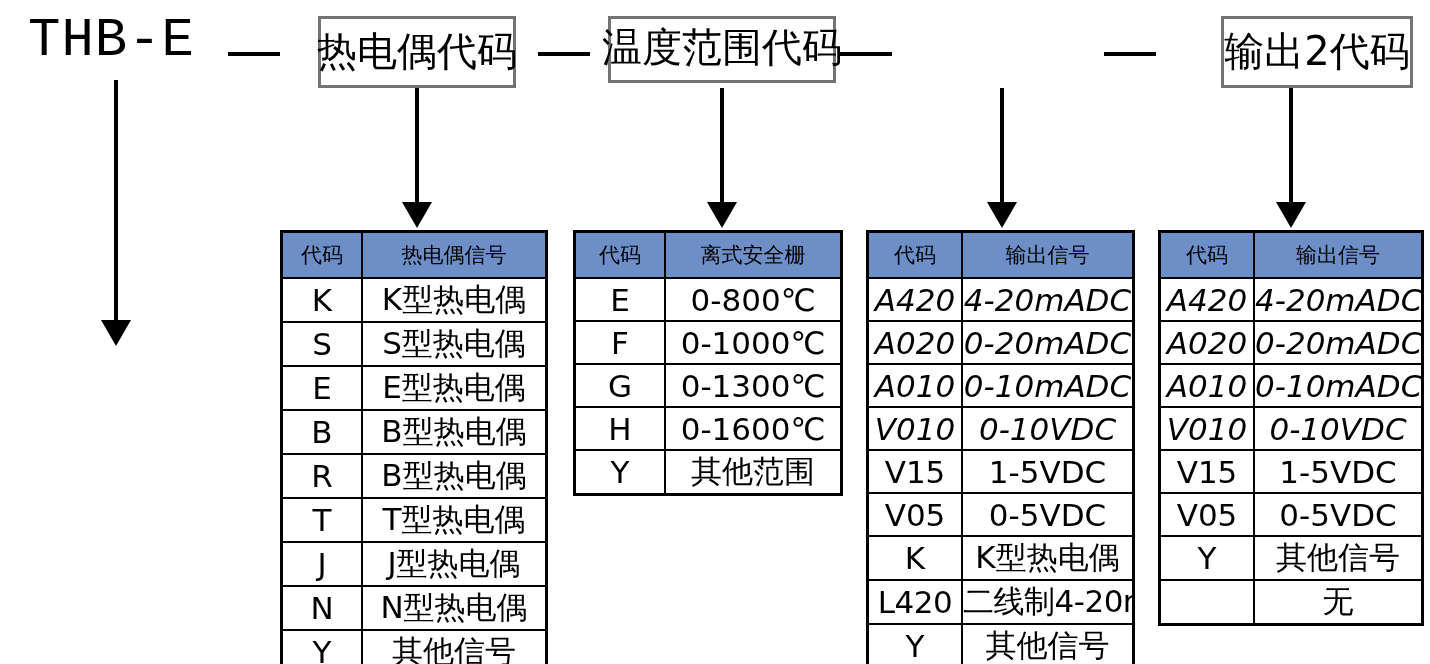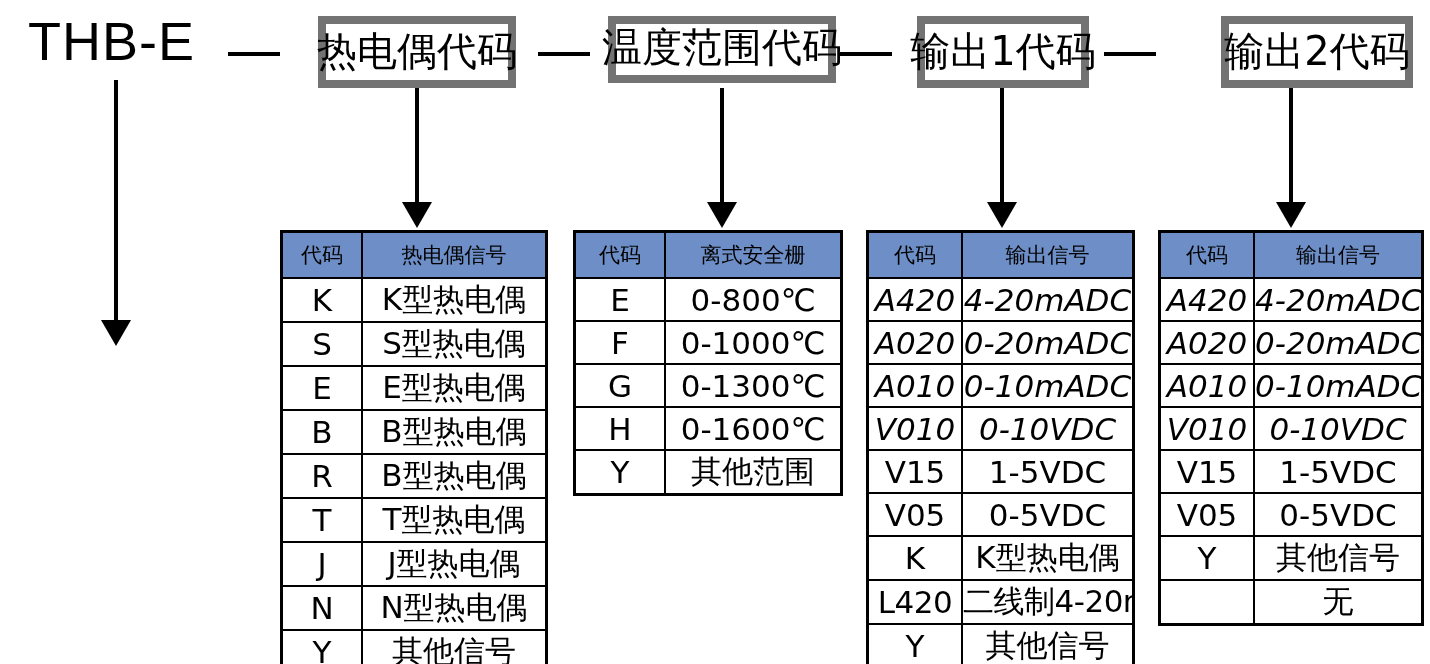--- a/index.html
+++ b/index.html
@@ -21,25 +21,25 @@
 
   
   .model-name {
     position: absolute;
     left: 28px;
     top: 14px;
     font-size: 54px;
     line-height: 1;
     letter-spacing: 1px;
     white-space: nowrap;
-    font-family: Liberation Sans, sans-serif;
+    font-family: Liberation Mono, monospace;
   }
   .seg-box {
     position: absolute;
-    border: 8px solid #737373;
+    border: 3px solid #737373;
     background: #ffffff;
     box-sizing: border-box;
     display: flex;
     align-items: center;
     justify-content: center;
     font-size: 40px;
     line-height: 1;
     white-space: nowrap;
     padding-bottom: 3px;
   }
@@ -114,21 +114,20 @@
 
   <div class="model-name">THB-E</div>
 
   <div class="dash" style="left:228px; top:52px; width:52px;"></div>
   <div class="seg-box" style="left:318px; top:16px; width:198px; height:72px;">热电偶代码</div>
 
   <div class="dash" style="left:538px; top:52px; width:52px;"></div>
   <div class="seg-box" style="left:608px; top:16px; width:228px; height:67px;font-family:Liberation Serif, serif;">温度范围代码</div>
 
   <div class="dash" style="left:840px; top:52px; width:52px;"></div>
-  <div class="seg-box" style="left:917px; top:16px; width:172px; height:72px;">输出1代码</div>
 
   <div class="dash" style="left:1104px; top:52px; width:52px;"></div>
   <div class="seg-box" style="left:1195px; top:16px; width:192px; height:72px;margin-left:26px;">输出2代码</div>
 
   <div class="vline" style="left:114px; top:80px; height:245px;"></div>
   <div class="arrowhead" style="left:101px; top:320px;"></div>
 
   <div class="vline" style="left:415px; top:88px; height:118px;"></div>
   <div class="arrowhead" style="left:402px; top:202px;"></div>
 

